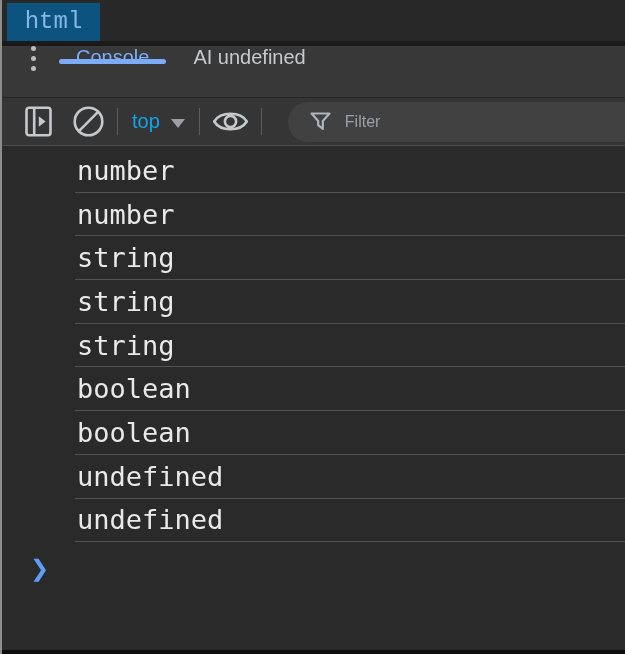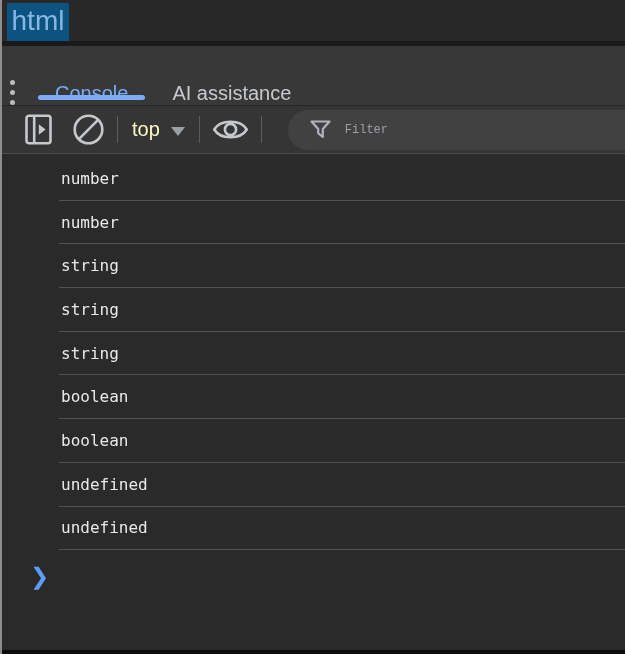--- a/index.html
+++ b/index.html
@@ -18,38 +18,40 @@
 
   
   .page-tab-strip {
     height: 41px;
     background: #282828;
     display: flex;
     align-items: stretch;
   }
   .page-tab {
     margin: 3px 0 0 5px;
-    width: 62px;
+    width: 93px;
     background: #0d5380;
     color: #85b7e6;
-    font-size: 28px;
+    font-size: 24px;
     display: flex;
     align-items: center;
     justify-content: center;
     padding-bottom: 2px;
+    font-family: Liberation Mono, monospace;
   }
   .strip-gap { height: 5px; background: #1a1a1a; }
 
   
   .panel-tabs {
-    height: 60px;
+    height: 52px;
     background: #383838;
     border-bottom: 1px solid #262626;
     display: flex;
-    align-items: flex-end;
+    align-items: flex-start;
+    padding-left: 21px;
   }
   .kebab {
     width: 20px;
     display: flex;
     flex-direction: column;
     align-items: center;
     justify-content: center;
     gap: 5px;
     margin-right: 16px;
     cursor: pointer;
@@ -101,21 +103,21 @@
     margin: 0 12px;
   }
   .context-selector {
     display: flex;
     align-items: center;
     cursor: pointer;
     margin: 0 2px;
   }
   .context-selector .label {
     font-size: 20px;
-    color: #fef9c3;
+    color: #0ea5e9;
   }
   .context-selector .caret {
     width: 0; height: 0;
     margin-left: 11px;
     margin-top: 3px;
     border-left: 7px solid transparent;
     border-right: 7px solid transparent;
     border-top: 9px solid #9aa0a6;
   }
   .filter-pill {
@@ -127,41 +129,41 @@
     display: flex;
     align-items: center;
     padding-left: 21px;
   }
   .filter-pill svg { display: block; margin-right: 13px; }
   .filter-input {
     flex: 1;
     background: transparent;
     border: none;
     outline: none;
-    font-family: Liberation Mono, monospace;
-    font-size: 12px;
+    font-family: Liberation Sans, sans-serif;
+    font-size: 16px;
     color: #14b8a6;
     min-width: 0;
   }
   .filter-input::placeholder { color: #9ba0a6; opacity: 1; }
 
   
   .console-area {
     background: #2a2a2a;
     padding-top: 3px;
     font-family: "DejaVu Sans Mono", "Liberation Mono", monospace;
   }
   .msg {
     height: 43.7px;
-    margin-left: 57px;
+    margin-left: 73px;
     display: flex;
     align-items: center;
     padding-left: 2px;
     border-bottom: 1px solid #525252;
-    font-size: 16px;
+    font-size: 27px;
     color: #e9e9e9;
   }
   .msg:last-of-type { border-bottom: none; }
   .prompt-row {
     display: flex;
     align-items: center;
     margin-top: 8px;
     padding-left: 28px;
     height: 36px;
     cursor: text;
@@ -194,21 +196,21 @@
     <div class="kebab">
       <i></i>
         <i></i>
         <i></i>
     </div>
     <div class="tab active">
       <span>Console</span>
       <span class="underline"></span>
     </div>
     <div class="tab">
-      <span>AI assistance</span>
+      <span>AI undefined</span>
     </div>
   </header>
 
   <div class="toolbar">
     <div class="tool-icon" style="margin-right:20px;">
       <svg width="27" height="31" viewBox="0 0 27 31" fill="none">
         <rect x="1.5" y="1.8" width="24" height="27.4" rx="2.5" stroke="#c6c9cc" stroke-width="2.6"></rect>
         <line x1="9.2" y1="1.8" x2="9.2" y2="29.2" stroke="#c6c9cc" stroke-width="2.6"></line>
         <path d="M13.8 10.2 L20.6 15.5 L13.8 20.8 Z" fill="#c6c9cc"></path>
       </svg>

